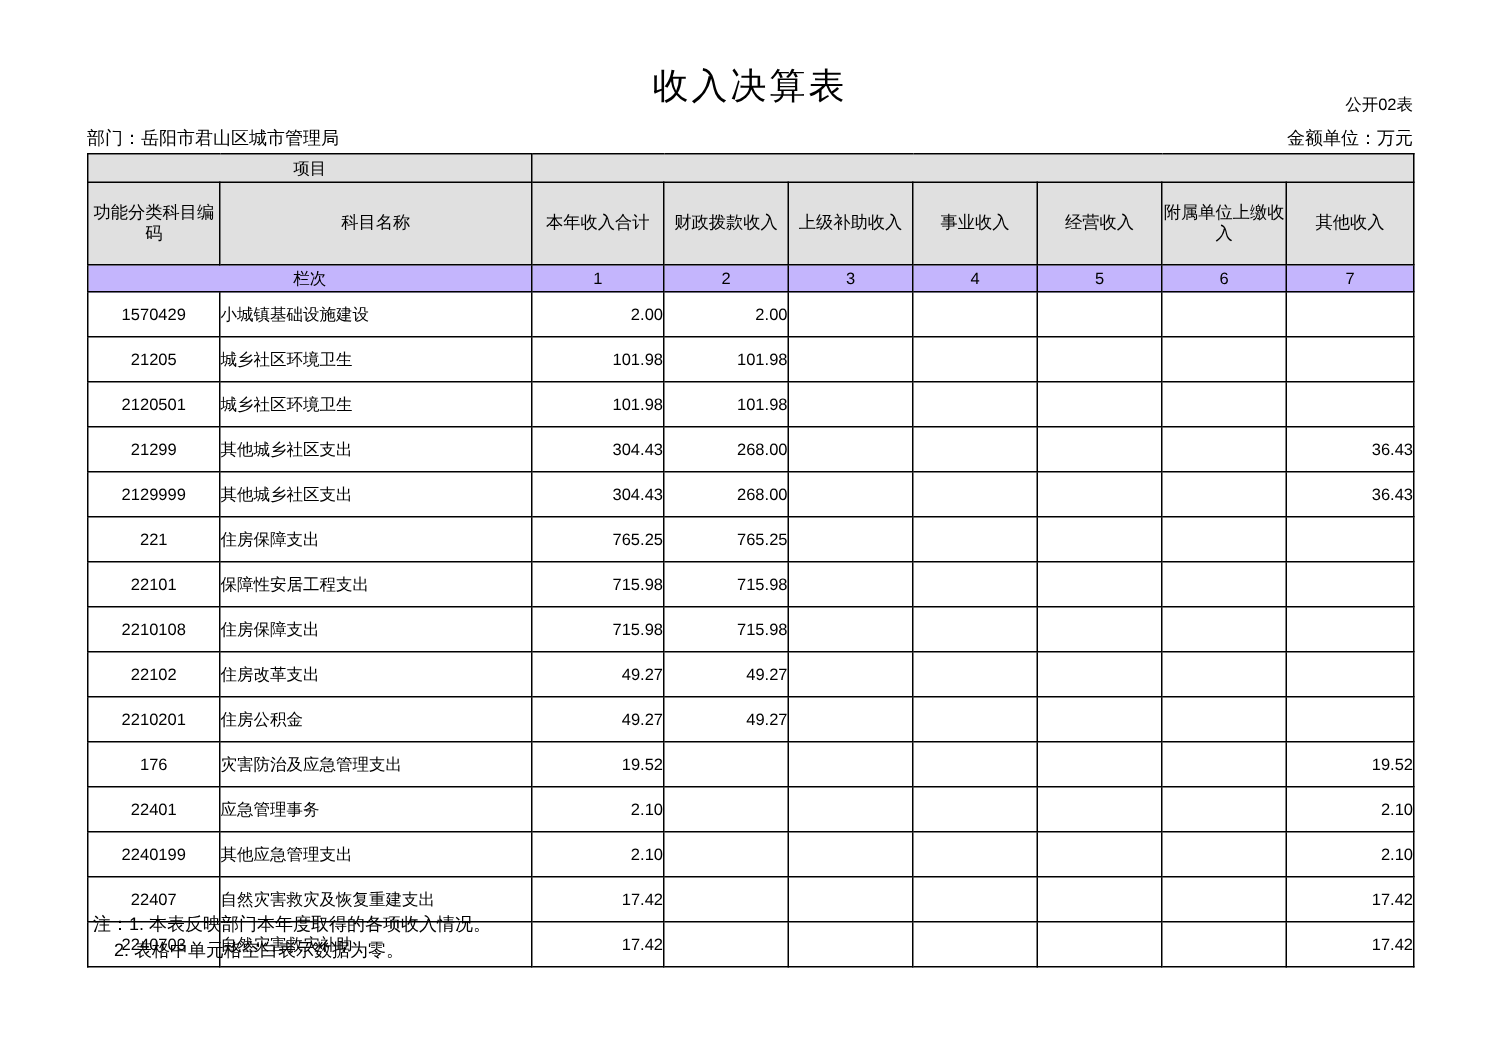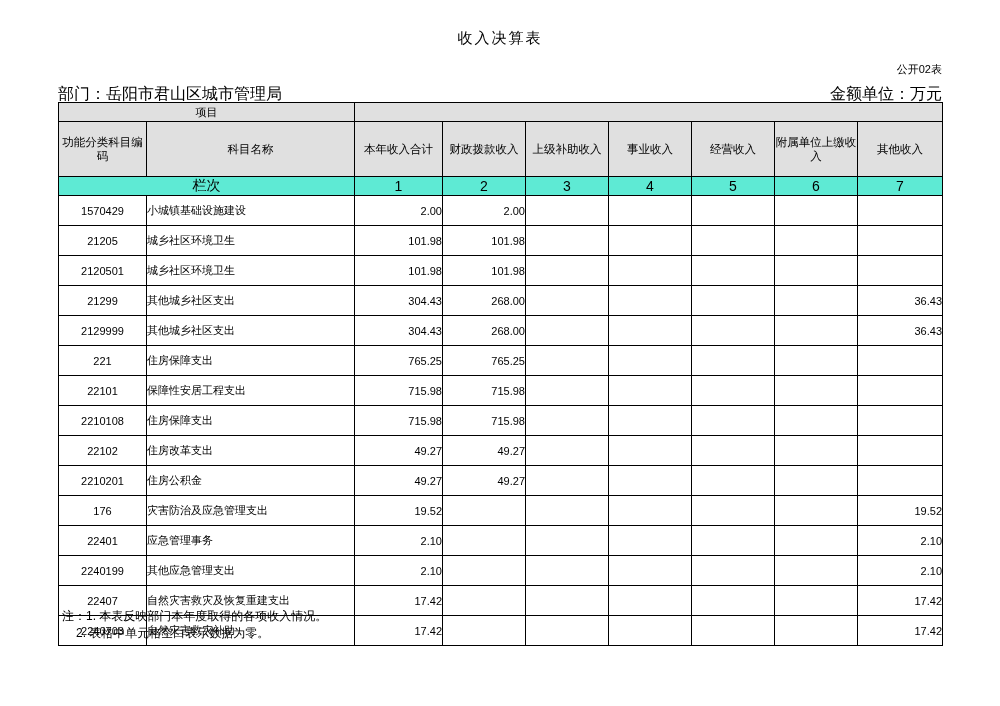--- a/index.html
+++ b/index.html
@@ -16,42 +16,42 @@
     overflow: hidden;
   }
   .page {
     position: relative;
     width: 1000px;
     height: 706px;
     box-sizing: border-box;
   }
   .doc-title {
     text-align: center;
-    font-size: 15px;
+    font-size: 24px;
     font-family: "DejaVu Serif", "Liberation Serif", serif;
     font-weight: normal;
     letter-spacing: 2px;
     margin: 0;
-    padding-top: 29px;
+    padding-top: 41px;
   }
   .subhead-right {
     position: absolute;
     right: 58px;
     top: 62px;
     font-size: 11px;
     text-align: right;
   }
   .meta-row {
     position: absolute;
     left: 58px;
     right: 58px;
     top: 84px;
     display: flex;
     justify-content: space-between;
-    font-size: 16px;
+    font-size: 12px;
     gap: 32px;
   }
   table.fin {
     position: absolute;
     left: 58px;
     top: 102px;
     width: 884px;
     border-collapse: collapse;
     table-layout: fixed;
     font-size: 11px;
@@ -71,24 +71,24 @@
   }
   .hdr-cell {
     background: #e0e0e0;
     text-align: center;
     font-size: 11.5px;
     line-height: 14px;
     height: 54px;
     padding: 2px 1px;
   }
   .rank-cell {
-    background: #5eead4;
+    background: #c4b5fd;
     text-align: center;
     height: 17px;
-    font-size: 14px;
+    font-size: 11px;
   }
   td.code {
     text-align: center;
     height: 29px;
     font-size: 11px;
   }
   td.name {
     text-align: left;
     padding-left: 8px;
     height: 29px;

